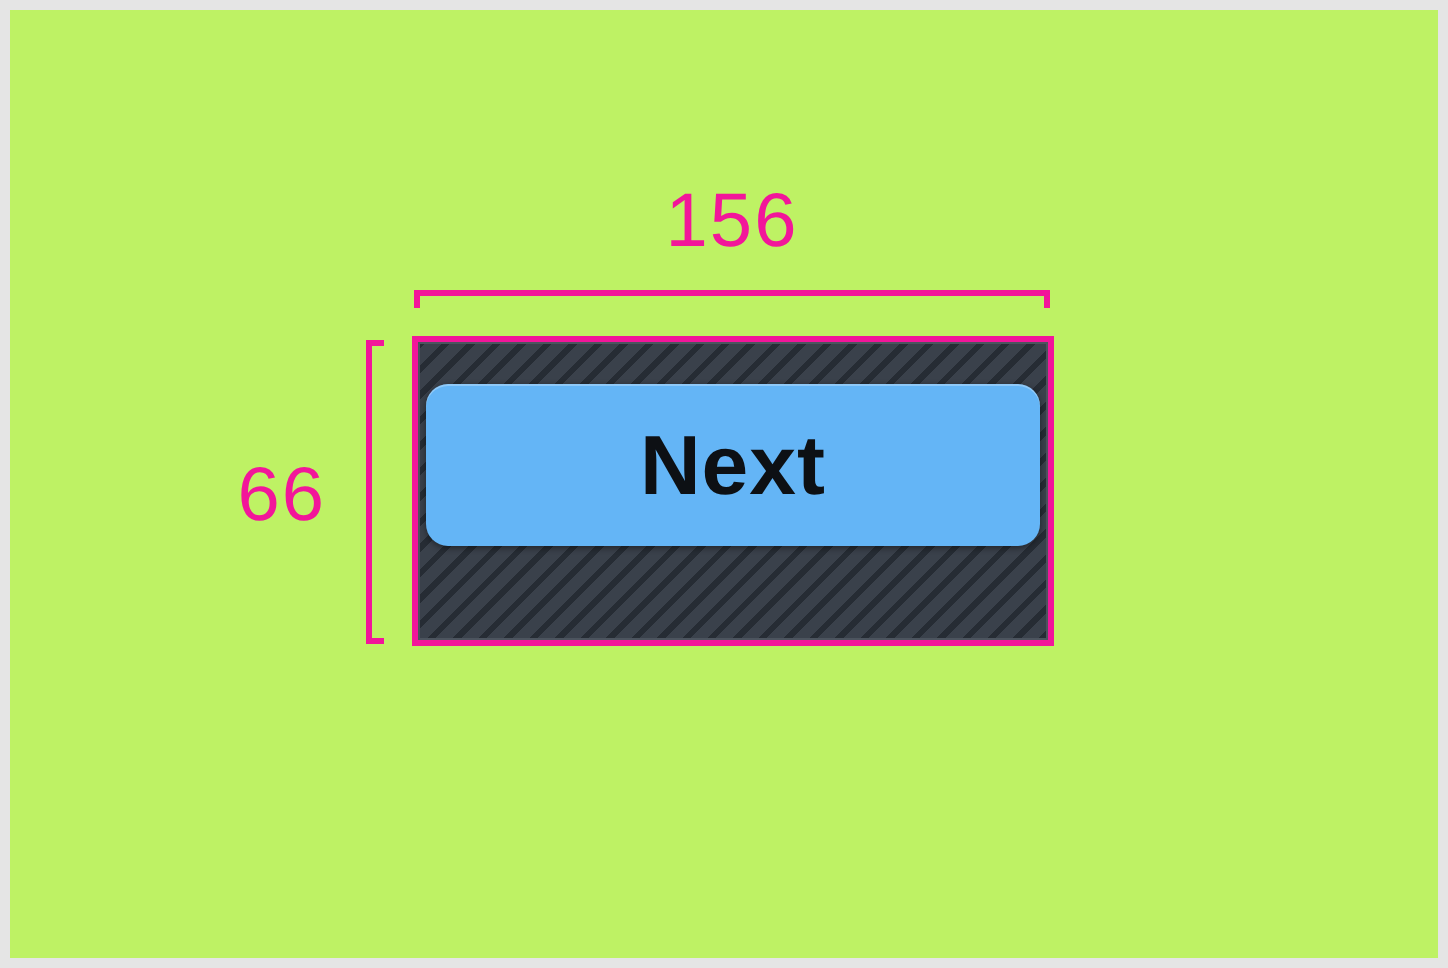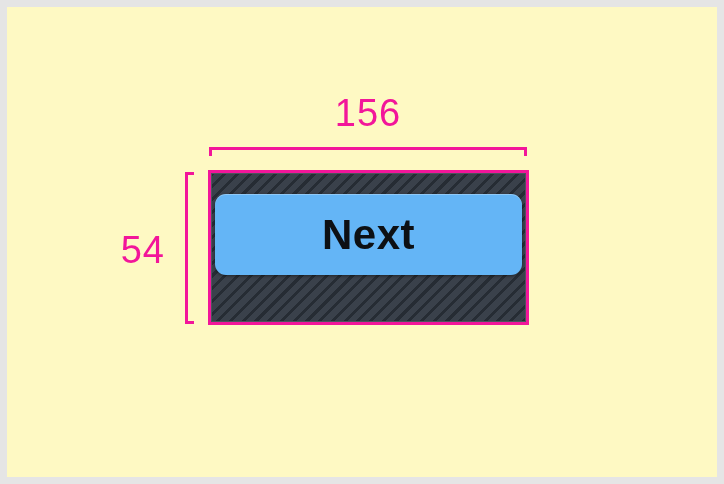--- a/index.html
+++ b/index.html
@@ -6,22 +6,22 @@
   body {
     width: 724px; height: 484px;
     background: #000000;
     font-family: "Liberation Sans", sans-serif;
     overflow: hidden;
   }
   .canvas {
     position: relative;
     width: 724px; height: 484px;
     box-sizing: border-box;
-    background: #fef9c3;
-    border: 7px solid #e5e5e5;
+    background: #bef264;
+    border: 5px solid #e5e5e5;
   }
   .dim-label {
     position: absolute;
     color: #F2169A;
     font-size: 38px;
     font-weight: 400;
     line-height: 40px;
     letter-spacing: 1px;
   }
   .width-label {
@@ -75,21 +75,21 @@
 </style>
 </head>
 <body>
 
 <div class="canvas">
 
   <div class="dim-label width-label">156</div>
 
   <div class="bracket width-bracket"></div>
 
-  <div class="dim-label height-label">54</div>
+  <div class="dim-label height-label">66</div>
 
   <div class="bracket height-bracket"></div>
 
   <div class="touch-target">
     <div class="next-button">
       <span class="next-button-label">Next</span>
     </div>
   </div>
 
 </div>

